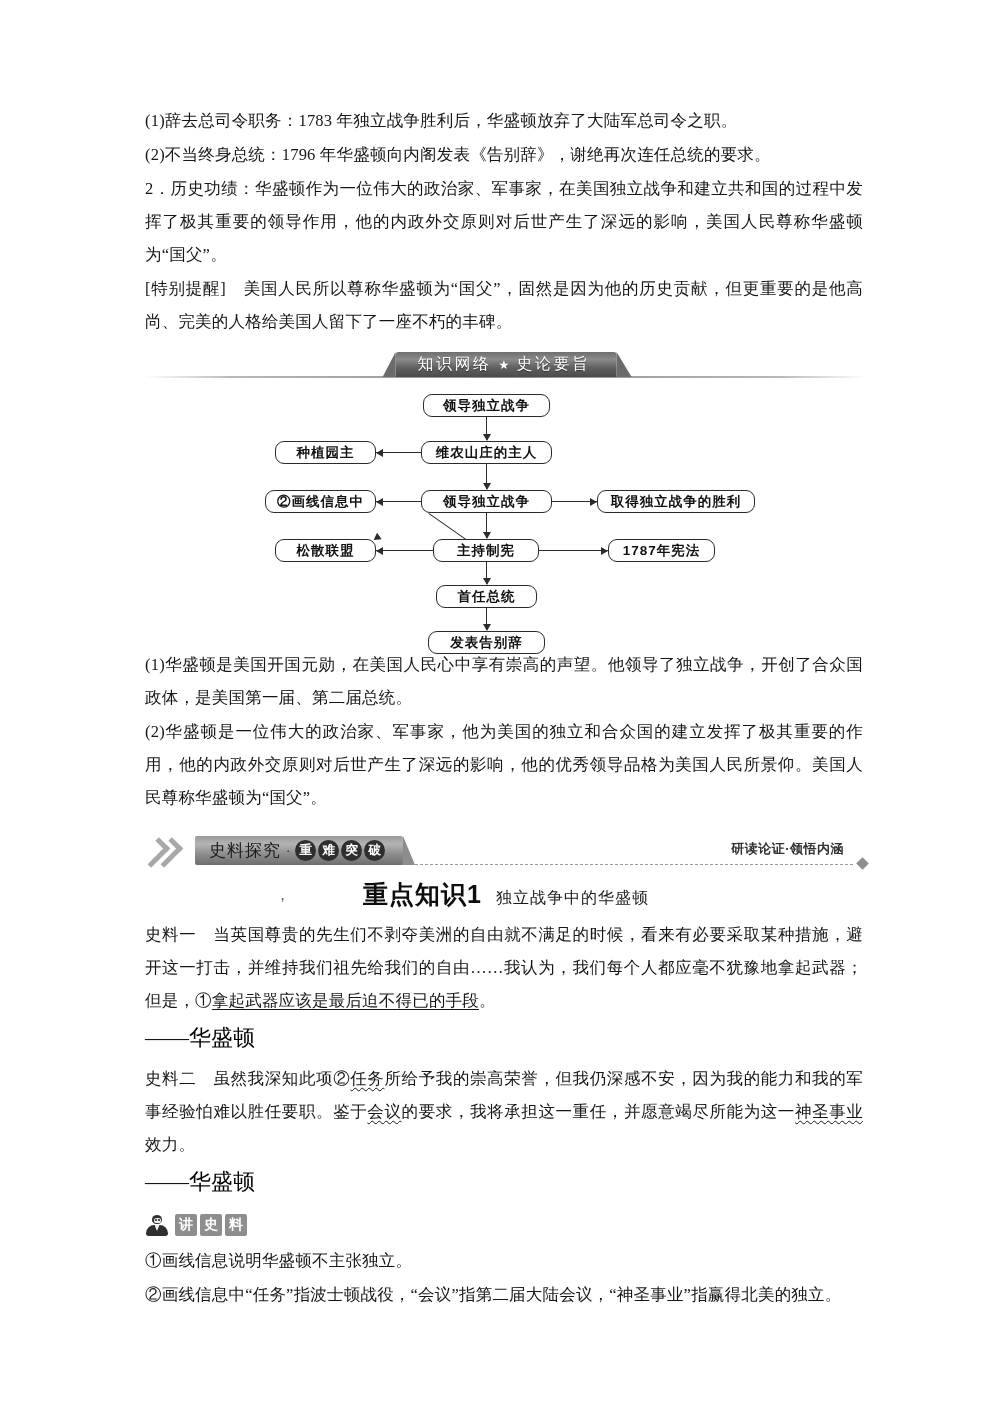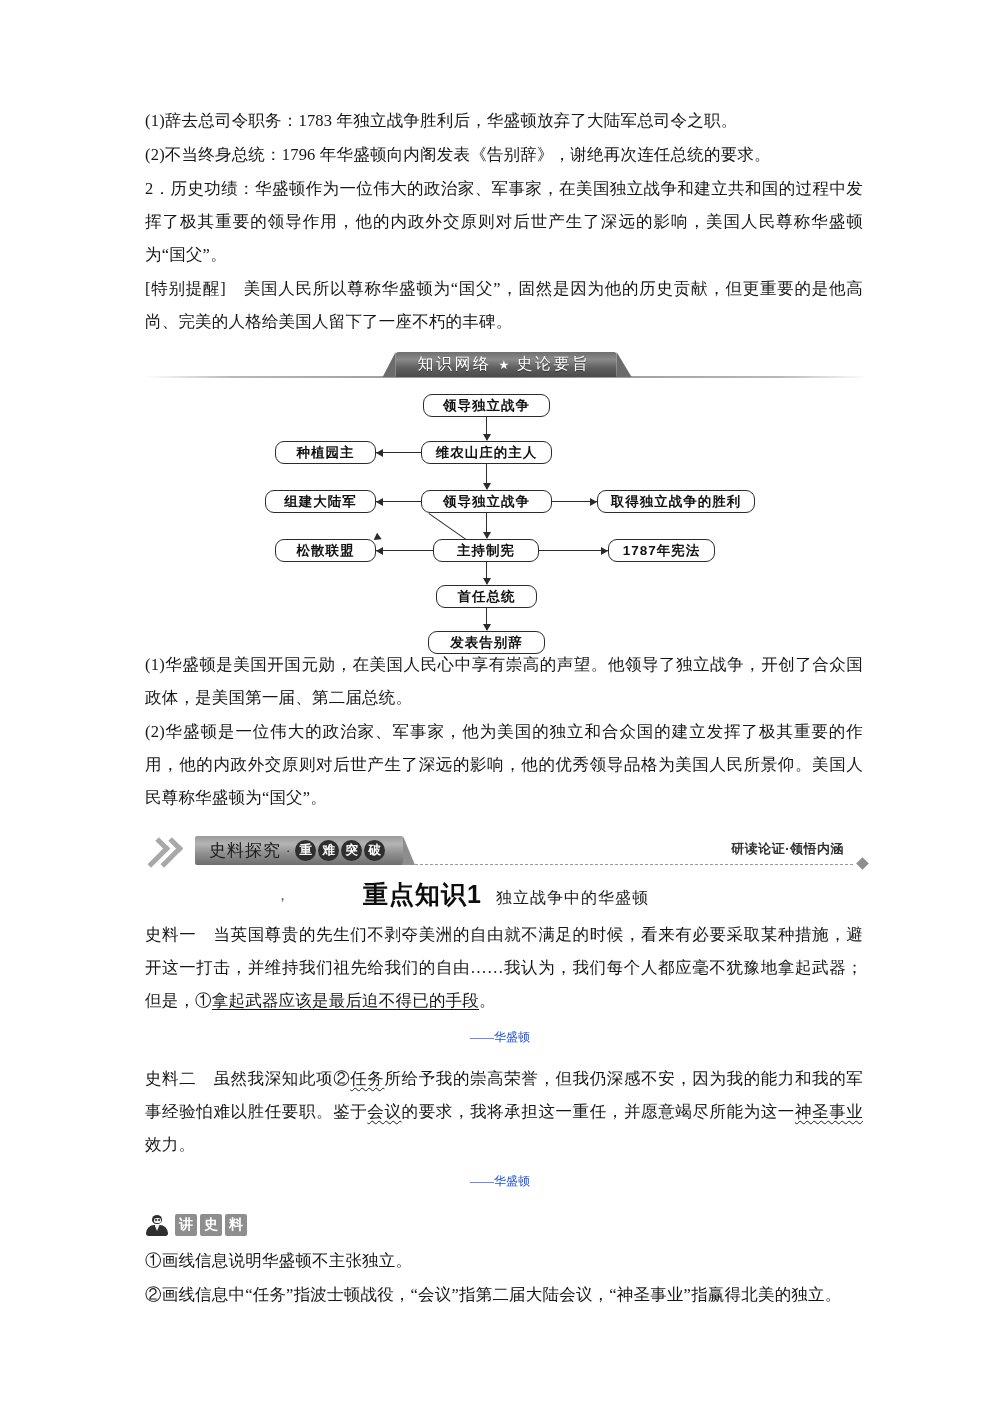--- a/index.html
+++ b/index.html
@@ -276,26 +276,26 @@
   
   .src-label { font-weight: normal; }
   .u-line { text-decoration: underline; text-underline-offset: 3px; }
   .u-wavy {
     text-decoration: underline;
     text-decoration-style: wavy;
     text-decoration-thickness: 1px;
     text-underline-offset: 3px;
   }
   .attrib {
-    font-size: 12px;
+    font-size: 22px;
     line-height: 33px;
-    text-align: center;
+    text-align: left;
     margin: 4px 0 8px 0;
     padding-right: 12px;
-    color: #1d4ed8;
+    color: #000000;
   }
 
   
   .badge-row {
     display: flex;
     align-items: center;
     gap: 6px;
     margin: 14px 0 6px 0;
     height: 26px;
   }
@@ -380,21 +380,21 @@
       <div class="conn v" style="left:341px; top:23px; height:23px;"></div>
       <div class="arrow down" style="left:337.5px; top:40px;"></div>
 
       <div class="node" style="left:130px; top:47px; width:101px;">种植园主</div>
       <div class="node" style="left:276px; top:47px; width:131px;border-radius:9px;">维农山庄的主人</div>
       <div class="conn h" style="left:231px; top:58px; width:45px;"></div>
       <div class="arrow left" style="left:231px; top:54.6px;"></div>
       <div class="conn v" style="left:341px; top:70px; height:25px;"></div>
       <div class="arrow down" style="left:337.5px; top:89px;"></div>
 
-      <div class="node" style="left:120px; top:96px; width:111px;">组建大陆军</div>
+      <div class="node" style="left:120px; top:96px; width:111px;">②画线信息中</div>
       <div class="node" style="left:276px; top:96px; width:131px;">领导独立战争</div>
       <div class="node" style="left:452px; top:96px; width:158px;">取得独立战争的胜利</div>
       <div class="conn h" style="left:231px; top:107px; width:45px;"></div>
       <div class="arrow left" style="left:231px; top:103.6px;"></div>
       <div class="conn h" style="left:407px; top:107px; width:45px;"></div>
       <div class="arrow right" style="left:445px; top:103.6px;"></div>
       <div class="conn v" style="left:341px; top:119px; height:25px;"></div>
       <div class="arrow down" style="left:337.5px; top:138px;"></div>
 
       <div class="diag" style="left:284px; top:119px; width:58px; transform: rotate(35deg);"></div>

